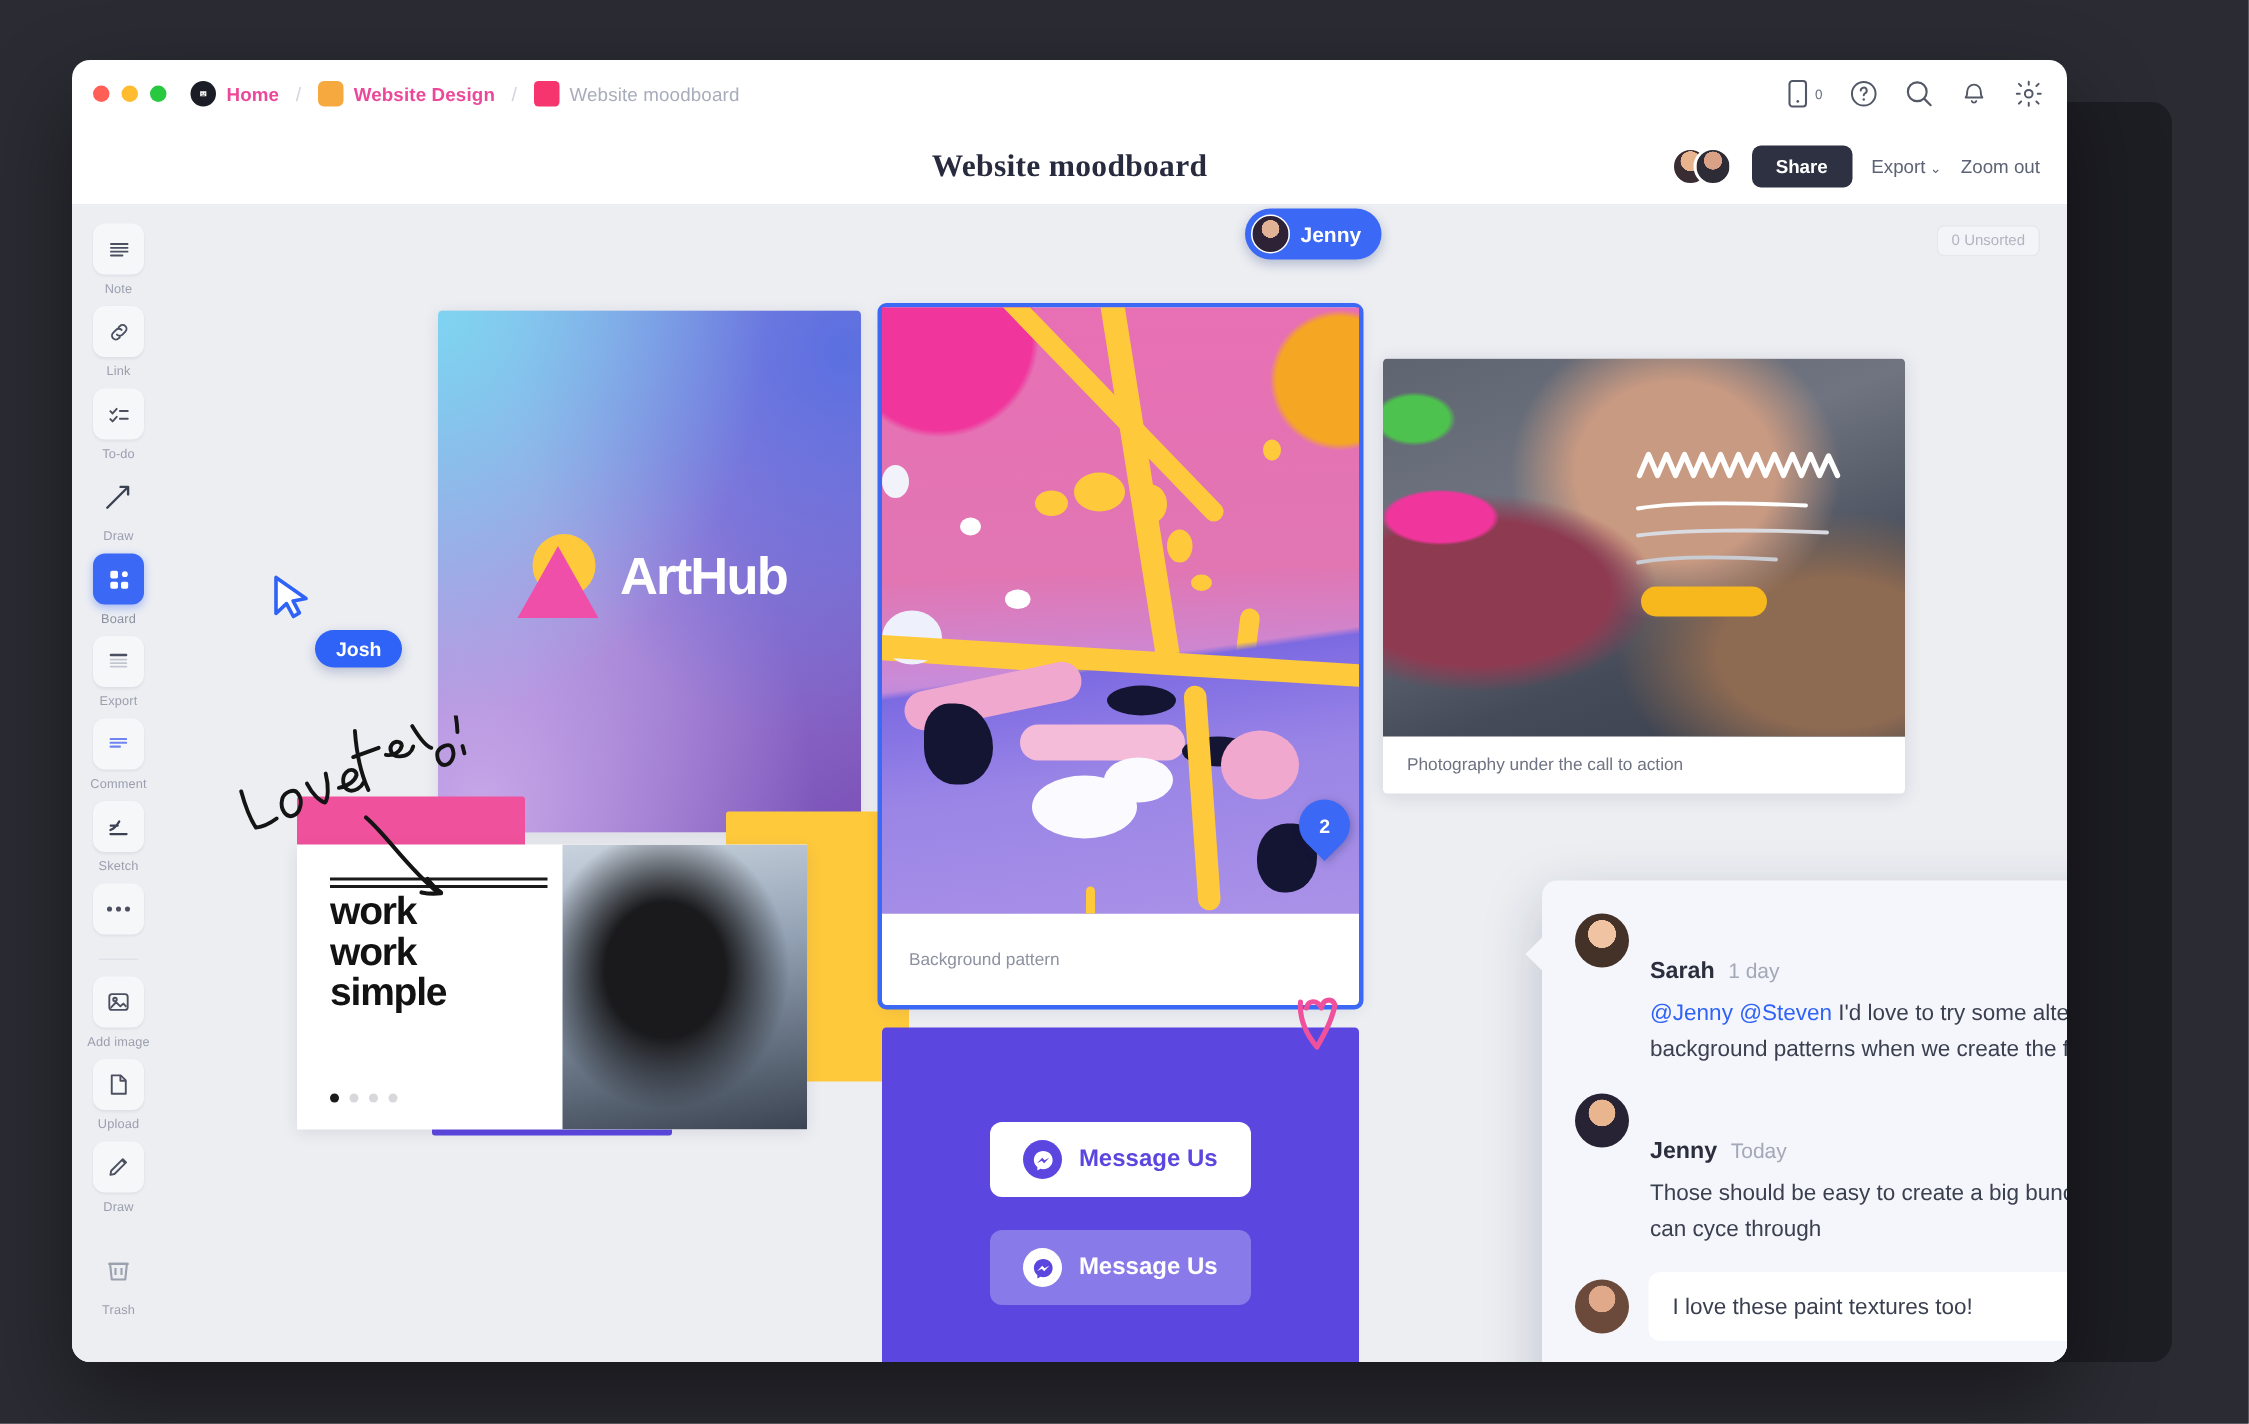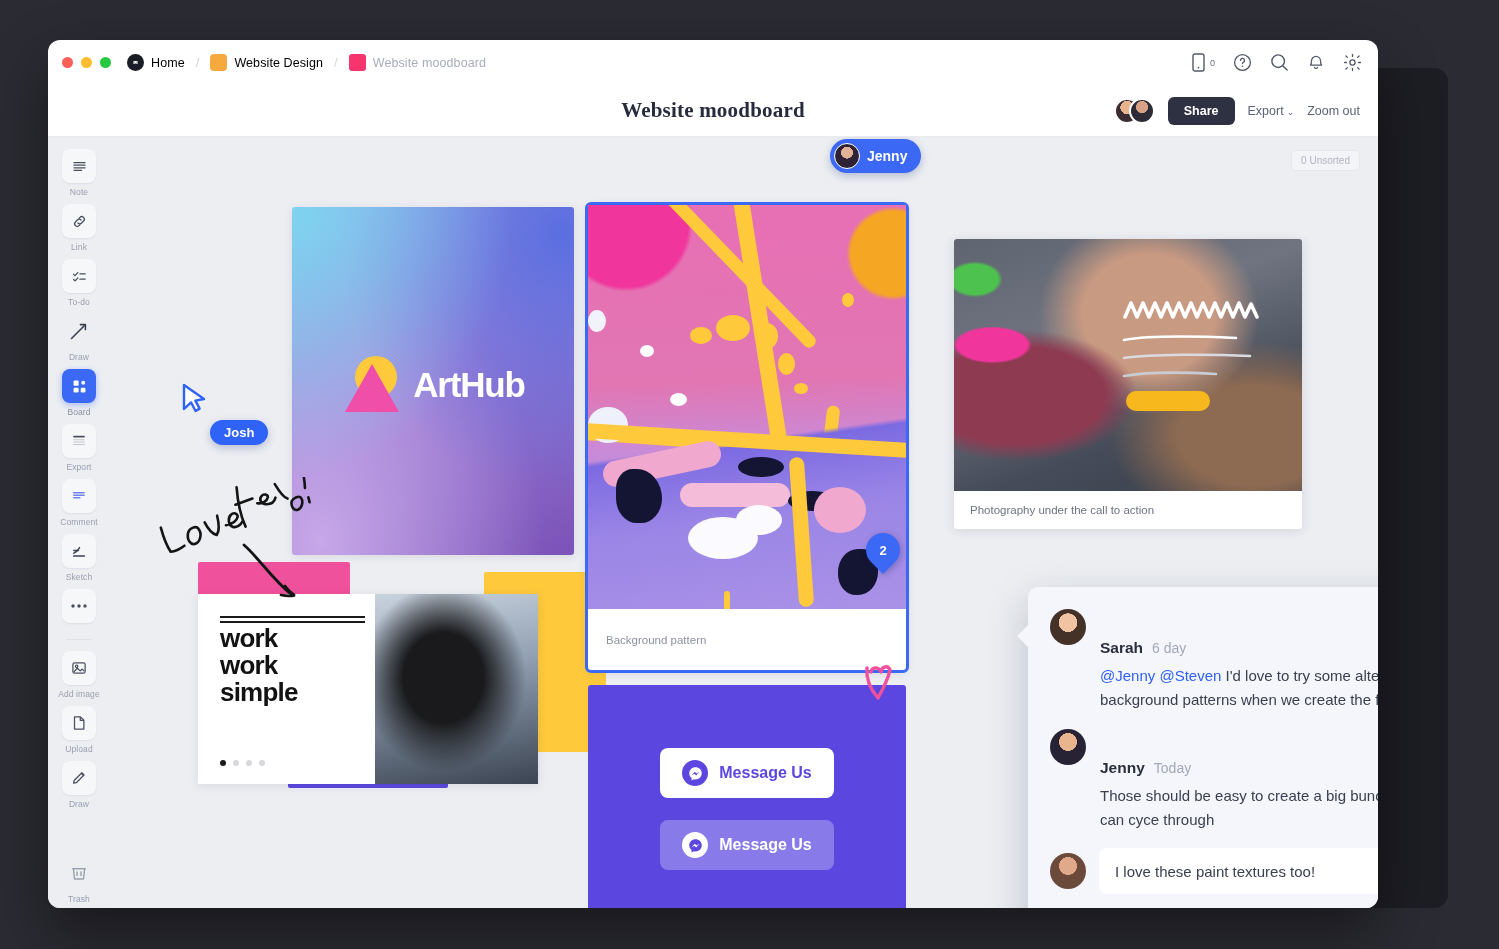--- a/index.html
+++ b/index.html
@@ -37,21 +37,21 @@
     padding: 0 16px 0 14px;
   }
   .traffic { display: flex; gap: 8px; align-items: center; margin-right: 16px; }
   .dot { width: 11px; height: 11px; border-radius: 50%; }
   .dot.r { background: #ff5f57; }
   .dot.y { background: #febc2e; }
   .dot.g { background: #28c840; }
 
   .crumbs { display: flex; align-items: center; gap: 0; font-size: 12.5px; }
   .crumb { display: flex; align-items: center; gap: 7px; }
-  .crumb-label { font-weight: normal; color: #000000; letter-spacing: .1px; }
+  .crumb-label { font-weight: bold; color: #ec4899; letter-spacing: .1px; }
   .crumb.muted .crumb-label { font-weight: normal; color: #a9adbb; }
   .crumb-sep { color: #d2d5de; margin: 0 11px; font-size: 13px; }
   .crumb-ico { width: 17px; height: 17px; border-radius: 4px; flex: none; }
   .ico-home {
     background: #1b1d26; border-radius: 50%;
     display: flex; align-items: center; justify-content: center;
   }
   .ico-home svg { width: 11px; height: 11px; }
   .ico-orange { background: #f5a93f; }
   .ico-pink { background: #f6356f; border-radius: 3px; }
@@ -115,21 +115,21 @@
     background: #f6f7f9;
     display: flex; align-items: center; justify-content: center;
     box-shadow: 0 1px 2px rgba(30,35,60,.07);
   }
   .tool.plain .tool-box { background: transparent; box-shadow: none; }
   .tool.active .tool-box { background: #3b68f5; box-shadow: 0 2px 6px rgba(59,104,245,.4); }
   .tool-label {
     font-size: 8.5px; color: #9b9fae; margin-top: 4px; letter-spacing: .1px;
   }
   .rail-div { width: 26px; height: 1px; background: #dfe2e8; margin: 9px 0 11px; }
-  .rail-bottom { margin-top: auto; margin-bottom: 4px; }
+  .rail-bottom { margin-top: auto; margin-bottom: 30px; }
 
   
   .canvas { flex: 1; position: relative; background: #eceef2; overflow: hidden; }
 
   .chip-unsorted {
     position: absolute; right: 18px; top: 13px;
     background: #f3f4f7; color: #b1b5c2;
     font-size: 10px; padding: 5px 10px; border-radius: 5px;
     box-shadow: inset 0 0 0 1px #e5e7ec;
   }
@@ -158,21 +158,21 @@
     width: 0; height: 0;
     border-left: 27px solid transparent;
     border-right: 27px solid transparent;
     border-bottom: 48px solid #ef4fa8;
   }
   .ah-text {
     color: #fff; font-size: 35px; font-weight: bold; letter-spacing: -1.2px;
   }
 
   
-  .card-wms { left: 88px; top: 425px; width: 408px; height: 226px; }
+  .card-wms { left: 88px; top: 394px; width: 408px; height: 226px; }
   .wms-pink {
     position: absolute; left: 0; top: 0; width: 152px; height: 120px;
     background: #f0519c; border-radius: 2px;
   }
   .wms-yellow {
     position: absolute; right: 0; top: 10px; width: 122px; height: 180px;
     background: #ffc93c; border-radius: 2px;
   }
   .wms-purple {
     position: absolute; left: 90px; bottom: 0; width: 160px; height: 48px;
@@ -267,21 +267,20 @@
   .mbtn.light .mgr { background: #5b47e0; }
   .mbtn.ghost .mgr { background: #fff; }
   .mgr svg { width: 15px; height: 15px; }
   .heart-doodle { position: absolute; left: 752px; top: 523px; }
 
   
   .card-photo {
     left: 812px; top: 102px; width: 348px; height: 290px;
     background: #fff; box-shadow: 0 2px 12px rgba(35,40,70,.12);
     overflow: hidden;
-    margin-left: 32px;
   }
   .photo-img {
     position: absolute; left: 0; top: 0; width: 100%; height: 252px;
     background:
       radial-gradient(ellipse at 6% 16%, #4ec24e 0 5%, rgba(78,194,78,0) 6%),
       radial-gradient(ellipse at 11% 42%, #f0359c 0 8%, rgba(240,53,156,0) 9%),
       radial-gradient(ellipse at 18% 62%, #8e3b52 0 22%, rgba(142,59,82,0) 30%),
       radial-gradient(ellipse at 56% 30%, #c99a82 0 24%, rgba(201,154,130,0) 40%),
       radial-gradient(ellipse at 86% 78%, #8d6a52 0 18%, rgba(141,106,82,0) 34%),
       linear-gradient(160deg, #5e6470 0%, #6f7480 35%, #454b58 70%, #3a3f4b 100%);
@@ -731,21 +730,21 @@
           </svg>
         </span>
 
         <div class="comments">
 
           <div class="cmt">
             <span class="cav cav-sarah"></span>
             <div class="cmt-body">
               <div class="cmt-head">
                 <span class="cmt-name">Sarah</span>
-                <span class="cmt-time">6 day</span>
+                <span class="cmt-time">1 day</span>
               </div>
               <div class="cmt-text"><span class="mention">@Jenny @Steven</span><span> I'd love to try some alternative background patterns when we create the final design</span></div>
             </div>
           </div>
 
           <div class="cmt">
             <span class="cav cav-jenny"></span>
             <div class="cmt-body">
               <div class="cmt-head">
                 <span class="cmt-name">Jenny</span>

